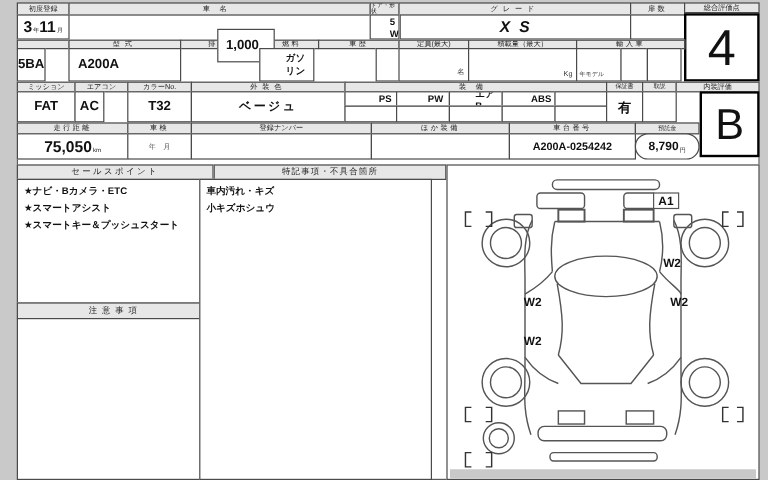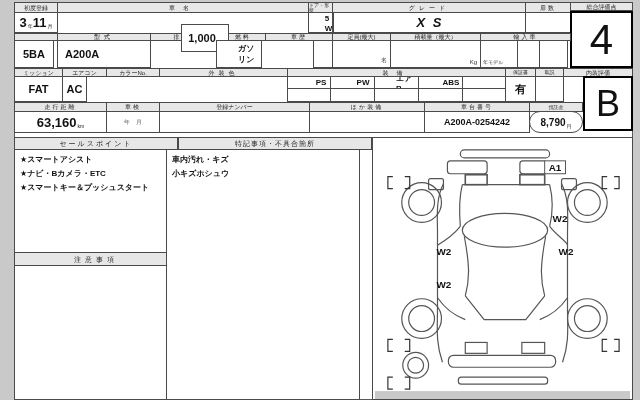--- a/index.html
+++ b/index.html
@@ -48,21 +48,21 @@
 
   <div class="c h" style="left:14px;top:33px;width:44px;height:8px;"></div>
   <div class="c h ls4" style="left:57px;top:33px;width:94px;height:8px;">型式</div>
   <div class="c h ls2" style="left:150px;top:33px;width:71px;height:8px;">排気量</div>
   <div class="c h ls2" style="left:220px;top:33px;width:46px;height:8px;">燃料</div>
   <div class="c h ls2" style="left:265px;top:33px;width:68px;height:8px;">車歴</div>
   <div class="c h" style="left:332px;top:33px;width:59px;height:8px;">定員(最大)</div>
   <div class="c h" style="left:390px;top:33px;width:91px;height:8px;">積載量（最大）</div>
   <div class="c h ls2" style="left:480px;top:33px;width:91px;height:8px;">輸入車</div>
 
-  <div class="c v fs11" style="left:14px;top:40px;width:40px;height:28px;">5BA</div>
+  <div class="c v fs11" style="left:14px;top:40px;width:24px;height:28px;">5BA</div>
   <div class="c v fs11 leftpad" style="left:57px;top:40px;width:94px;height:28px;">A200A</div>
   <div class="c v" style="left:150px;top:24px;width:48px;height:28px;margin-left:31px;">
     <span class="fs11">1,000</span>
     <span class="sub">cc</span>
   </div>
   <div class="c v fs8" style="left:216px;top:40px;width:46px;height:28px;">ガソリン</div>
   <div class="c v fs9" style="left:265px;top:40px;width:64px;height:28px;margin-left:48px;">レンタ</div>
   <div class="c corner" style="left:332px;top:40px;width:59px;height:28px;">名</div>
   <div class="c corner" style="left:390px;top:40px;width:91px;height:28px;">Kg</div>
   <div class="c cornerL" style="left:480px;top:40px;width:38px;height:28px;">年モデル</div>
@@ -73,20 +73,22 @@
   <div class="c h" style="left:62px;top:68px;width:45px;height:9px;">エアコン</div>
   <div class="c h" style="left:106px;top:68px;width:54px;height:9px;">カラーNo.</div>
   <div class="c h ls4" style="left:159px;top:68px;width:129px;height:9px;">外装色</div>
   <div class="c h ls8" style="left:287px;top:68px;width:219px;height:9px;">装備</div>
   <div class="c h" style="left:505px;top:68px;width:31px;height:9px;font-size:5px;">保証書</div>
   <div class="c h" style="left:535px;top:68px;width:29px;height:9px;font-size:5px;">取説</div>
   <div class="c h" style="left:563px;top:68px;width:70px;height:9px;">内装評価</div>
 
   <div class="c v fs11" style="left:14px;top:76px;width:49px;height:26px;">FAT</div>
   <div class="c v fs11" style="left:62px;top:76px;width:25px;height:26px;">AC</div>
+  <div class="c v fs11" style="left:106px;top:76px;width:54px;height:26px;">T32</div>
+  <div class="c v fs10 ls2" style="left:159px;top:76px;width:129px;height:26px;">ベージュ</div>
 
   <div class="c v fs8" style="left:287px;top:76px;width:47px;height:13px;">PS</div>
   <div class="c v fs8" style="left:330px;top:76px;width:45px;height:13px;">PW</div>
   <div class="c v fs8" style="left:374px;top:76px;width:45px;height:13px;">エアB</div>
   <div class="c v fs8" style="left:418px;top:76px;width:45px;height:13px;">ABS</div>
   <div class="c" style="left:462px;top:76px;width:44px;height:13px;"></div>
   <div class="c" style="left:287px;top:88px;width:44px;height:14px;"></div>
   <div class="c" style="left:330px;top:88px;width:45px;height:14px;"></div>
   <div class="c" style="left:374px;top:88px;width:45px;height:14px;"></div>
   <div class="c" style="left:418px;top:88px;width:45px;height:14px;"></div>
@@ -97,36 +99,36 @@
   <div class="c big" style="left:583px;top:76px;width:50px;height:55px;font-size:36px;">B</div>
 
   <div class="c h ls2" style="left:14px;top:102px;width:93px;height:10px;">走行距離</div>
   <div class="c h ls2" style="left:106px;top:102px;width:54px;height:10px;">車検</div>
   <div class="c h" style="left:159px;top:102px;width:151px;height:10px;">登録ナンバー</div>
   <div class="c h ls2" style="left:309px;top:102px;width:116px;height:10px;">ほか装備</div>
   <div class="c h ls2" style="left:424px;top:102px;width:106px;height:10px;">車台番号</div>
   <div class="c h" style="left:529px;top:102px;width:54px;height:10px;font-size:5px;">預託金</div>
 
   <div class="c v" style="left:14px;top:111px;width:93px;height:22px;">
-    <span class="fs13">63,160</span>
+    <span class="fs13">75,050</span>
     <span class="sub">km</span>
   </div>
   <div class="c muted fs6" style="left:106px;top:111px;width:54px;height:22px;">年　月</div>
   <div class="c" style="left:159px;top:111px;width:151px;height:22px;"></div>
   <div class="c" style="left:309px;top:111px;width:116px;height:22px;"></div>
   <div class="c v fs9" style="left:424px;top:111px;width:106px;height:22px;">A200A-0254242</div>
   <div class="c v" style="left:529px;top:111px;width:54px;height:22px;border-radius:11px;">
     <span class="fs10">8,790</span>
     <span class="sub">円</span>
   </div>
 
   <div class="c h ls2" style="left:14px;top:137px;width:164px;height:13px;font-size:7px;">セールスポイント</div>
   <div class="c txtbox" style="left:14px;top:149px;width:164px;height:104px;">
+    <div>★ナビ・Bカメラ・ETC</div>
     <div>★スマートアシスト</div>
-    <div>★ナビ・Bカメラ・ETC</div>
     <div>★スマートキー＆プッシュスタート</div>
   </div>
   <div class="c h ls4" style="left:14px;top:252px;width:164px;height:14px;font-size:7px;">注意事項</div>
   <div class="c" style="left:14px;top:265px;width:164px;height:135px;"></div>
 
   <div class="c h" style="left:178px;top:137px;width:194px;height:13px;font-size:7px;letter-spacing:1px;">特記事項・不具合箇所</div>
   <div class="c txtbox" style="left:166px;top:149px;width:194px;height:251px;">
     <div>車内汚れ・キズ</div>
     <div>小キズホシュウ</div>
   </div>

